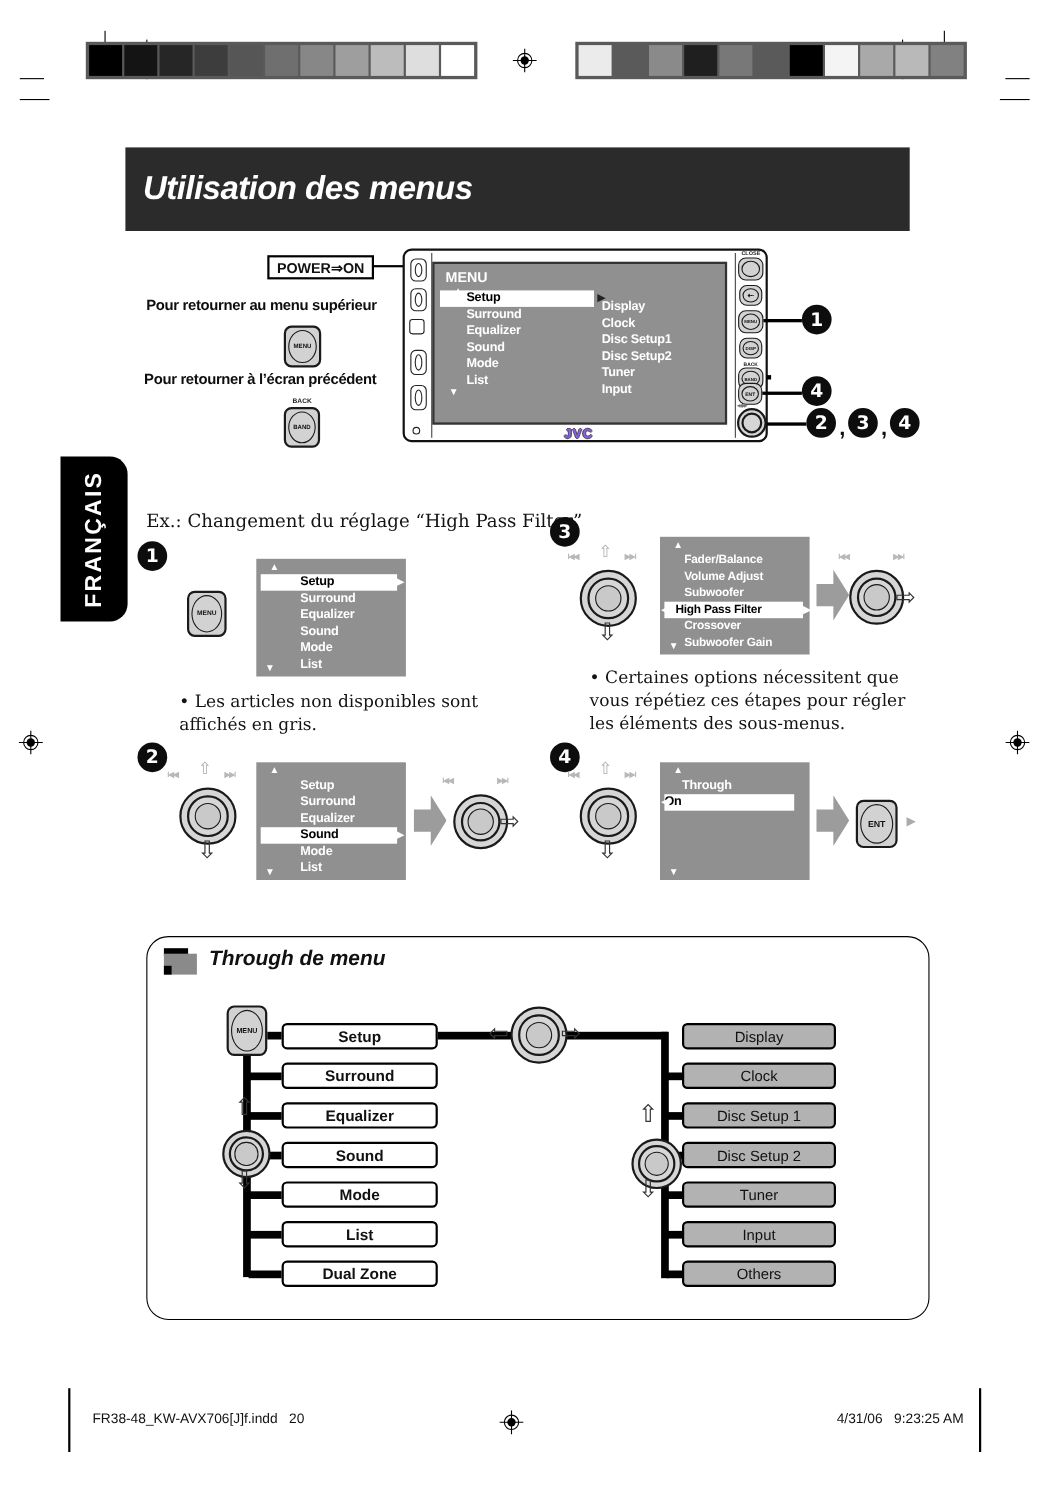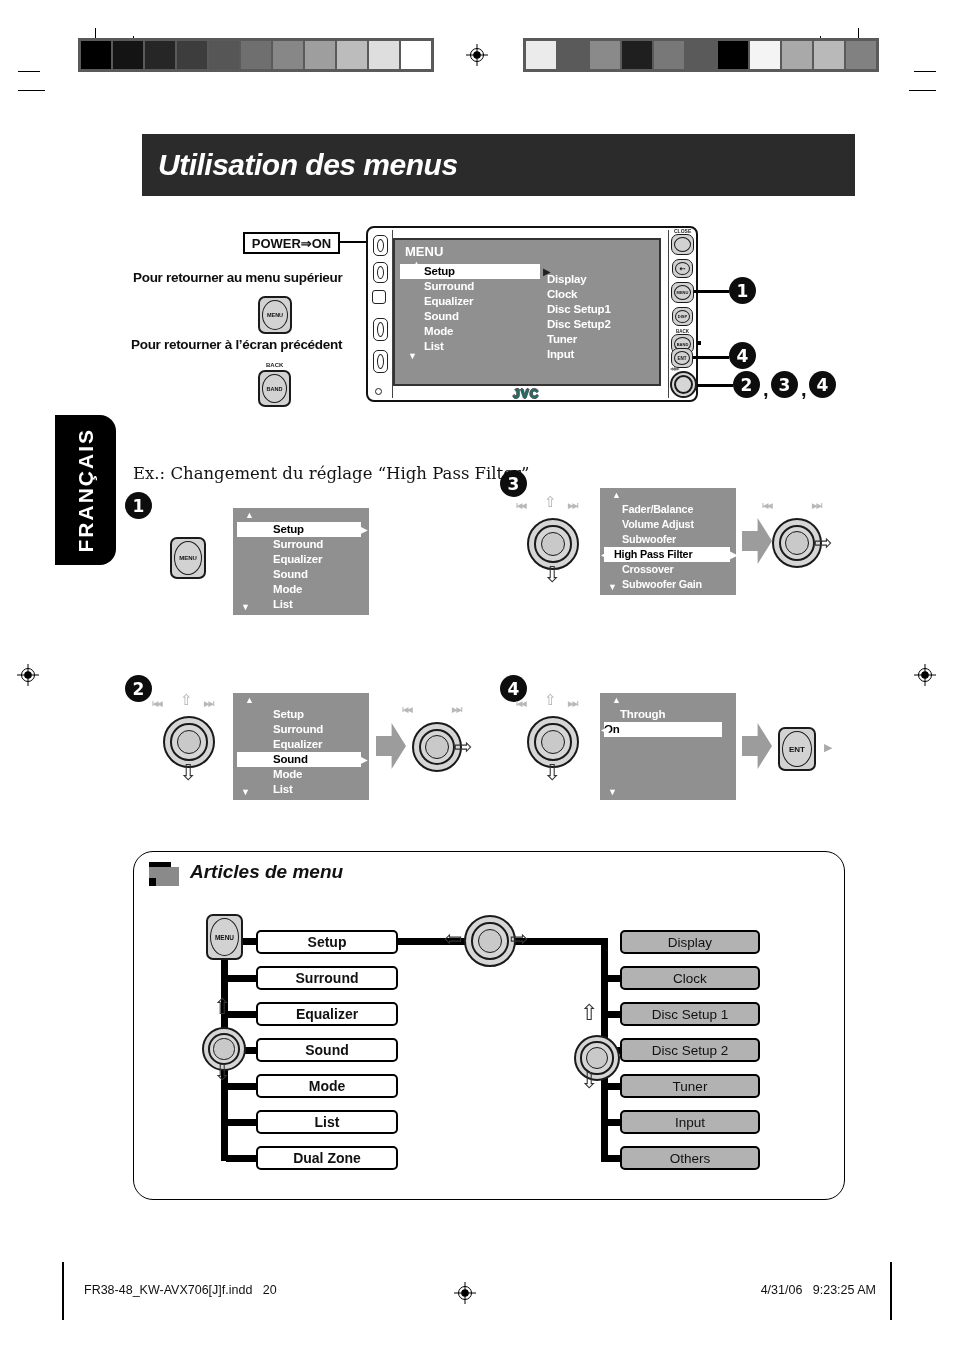--- a/index.html
+++ b/index.html
@@ -50,21 +50,21 @@
   
   .hint{position:absolute;font-weight:bold;font-size:13.5px;letter-spacing:-0.3px;color:#0e0e0e;white-space:nowrap;}
   
   .fbox{position:absolute;width:142px;height:24px;background:#fff;border:2.5px solid #000;border-radius:5px;
         display:flex;align-items:center;justify-content:center;font-size:14px;font-weight:bold;box-sizing:border-box;}
   .fbox.gray{background:#b2b2b2;border-width:2px;font-weight:normal;font-size:13.5px;}
   .bigbox{position:absolute;border:2px solid #000;border-radius:20px;background:#fff;}
   .lang-tab{position:absolute;background:#000;border-radius:0 16px 16px 0;display:flex;align-items:center;justify-content:center;}
   .lang-tab span{writing-mode:vertical-rl;transform:rotate(180deg);color:#fff;font-weight:bold;font-size:21px;letter-spacing:2px;}
   .screenlbl{position:absolute;font-weight:bold;color:#fff;}
-  .jvc{position:absolute;font-weight:bold;font-size:12px;letter-spacing:1px;color:#0f766e;
+  .jvc{position:absolute;font-weight:bold;font-size:12px;letter-spacing:1px;color:#8b5cf6;
        text-shadow:-1px 0 #555,1px 0 #555,0 -1px #555,0 1px #555;}
   .tinylbl{position:absolute;font-size:5px;font-weight:bold;color:#222;letter-spacing:0;}
   .footer-txt{position:absolute;font-size:12.5px;color:#111;white-space:pre;}
 </style>
 </head>
 <body>
 
 <div class="page">
 
   <div class="thin" style="left:95px;top:28px;width:1px;height:36px"></div>
@@ -131,21 +131,21 @@
       <div class="sw" style="background: rgb(31, 31, 31);"></div>
       <div class="sw" style="background: rgb(120, 120, 120);"></div>
       <div class="sw" style="background: rgb(90, 90, 90);"></div>
       <div class="sw" style="background: rgb(0, 0, 0);"></div>
       <div class="sw" style="background: rgb(244, 244, 244);"></div>
       <div class="sw" style="background: rgb(169, 169, 169);"></div>
       <div class="sw" style="background: rgb(185, 185, 185);"></div>
       <div class="sw" style="background: rgb(129, 129, 129);"></div>
     </div>
 
-  <div class="titlebar" style="left:142px;top:134px;width:713px;height:62px">
+  <div class="titlebar" style="left:114px;top:134px;width:713px;height:76px">
     <span>Utilisation des menus</span>
   </div>
 
   <div class="abs" style="left:243px;top:232px;width:97px;height:22px;border:2.5px solid #000;display:flex;align-items:center;justify-content:center;font-weight:bold;font-size:13px;box-sizing:border-box">POWER⇒ON</div>
   <div class="ln" style="left:340px;top:241px;width:32px;height:2px"></div>
 
   <div class="hint" style="left:133px;top:270px">Pour retourner au menu supérieur</div>
   <div class="btn" style="left:258px;top:296px;width:34px;height:38px">
     <span style="font-size:5.5px">MENU</span>
   </div>
@@ -254,20 +254,21 @@
       <div class="s-item">Surround</div>
       <div class="s-item">Equalizer</div>
       <div class="s-item">Sound</div>
       <div class="s-item">Mode</div>
       <div class="s-item">List</div>
     </div>
     <span class="ptr" style="left:127px;top:17px">▶</span>
     <div class="tri" style="left:8px;top:95px">▼</div>
   </div>
 
+  <div class="serif" style="left:163px;top:628px;width:330px;font-size:15.5px;line-height:21px">•&nbsp;<span>Les articles non disponibles sont affichés en gris.</span></div>
 
   <div class="co" style="left:125px;top:675px">2</div>
   <div class="transport" style="left:152px;top:700px">I◀◀</div>
   <div class="outarrow ghost" style="left:180px;top:692px;font-size:15px">⇧</div>
   <div class="transport" style="left:204px;top:700px">▶▶I</div>
   <div class="knob" style="left:163px;top:716px;width:52px;height:52px">
       <div class="k1"></div>
       <div class="k2"></div>
       <div class="k3"></div>
     </div>
@@ -322,20 +323,21 @@
   <div class="barrow" style="left:742px;top:518px;width:30px;height:46px"></div>
   <div class="transport" style="left:762px;top:502px">I◀◀</div>
   <div class="transport" style="left:812px;top:502px">▶▶I</div>
   <div class="knob" style="left:772px;top:518px;width:50px;height:50px">
       <div class="k1"></div>
       <div class="k2"></div>
       <div class="k3"></div>
     </div>
   <div class="outarrow" style="left:814px;top:532px;font-size:22px">⇨</div>
 
+  <div class="serif" style="left:536px;top:606px;width:302px;font-size:15.5px;line-height:21px">•&nbsp;<span>Certaines options nécessitent que vous répétiez ces étapes pour régler les éléments des sous-menus.</span></div>
 
   <div class="co" style="left:500px;top:675px">4</div>
   <div class="transport" style="left:516px;top:700px">I◀◀</div>
   <div class="outarrow ghost" style="left:544px;top:692px;font-size:15px">⇧</div>
   <div class="transport" style="left:568px;top:700px">▶▶I</div>
   <div class="knob" style="left:527px;top:716px;width:52px;height:52px">
       <div class="k1"></div>
       <div class="k2"></div>
       <div class="k3"></div>
     </div>
@@ -353,21 +355,21 @@
   <div class="btn" style="left:778px;top:727px;width:38px;height:44px">
     <span style="font-size:8px">ENT</span>
   </div>
   <span class="ptr" style="left:824px;top:742px;color:#aaa;font-size:11px;position:absolute">▶</span>
 
   <div class="bigbox" style="left:133px;top:851px;width:710px;height:347px;border-width:1.8px"></div>
 
   <div class="abs" style="left:149px;top:862px;width:22px;height:7px;background:#000"></div>
   <div class="abs" style="left:149px;top:867px;width:30px;height:19px;background:#8a8a8a"></div>
   <div class="abs" style="left:149px;top:878px;width:7px;height:8px;background:#000"></div>
-  <div class="abs" style="left:190px;top:861px;font-size:19px;font-weight:bold;font-style:italic">Articles de menu</div>
+  <div class="abs" style="left:190px;top:861px;font-size:19px;font-weight:bold;font-style:italic">Through de menu</div>
 
   <div class="ln" style="left:243px;top:938px;width:13px;height:7px"></div>
   <div class="ln" style="left:221px;top:956px;width:7px;height:205px"></div>
   <div class="ln" style="left:226px;top:975px;width:30px;height:7px"></div>
   <div class="ln" style="left:226px;top:1011px;width:30px;height:7px"></div>
   <div class="ln" style="left:244px;top:1047px;width:12px;height:7px"></div>
   <div class="ln" style="left:226px;top:1083px;width:30px;height:7px"></div>
   <div class="ln" style="left:226px;top:1119px;width:30px;height:7px"></div>
   <div class="ln" style="left:226px;top:1155px;width:30px;height:7px"></div>
   <div class="ln" style="left:398px;top:938px;width:209px;height:7px"></div>

